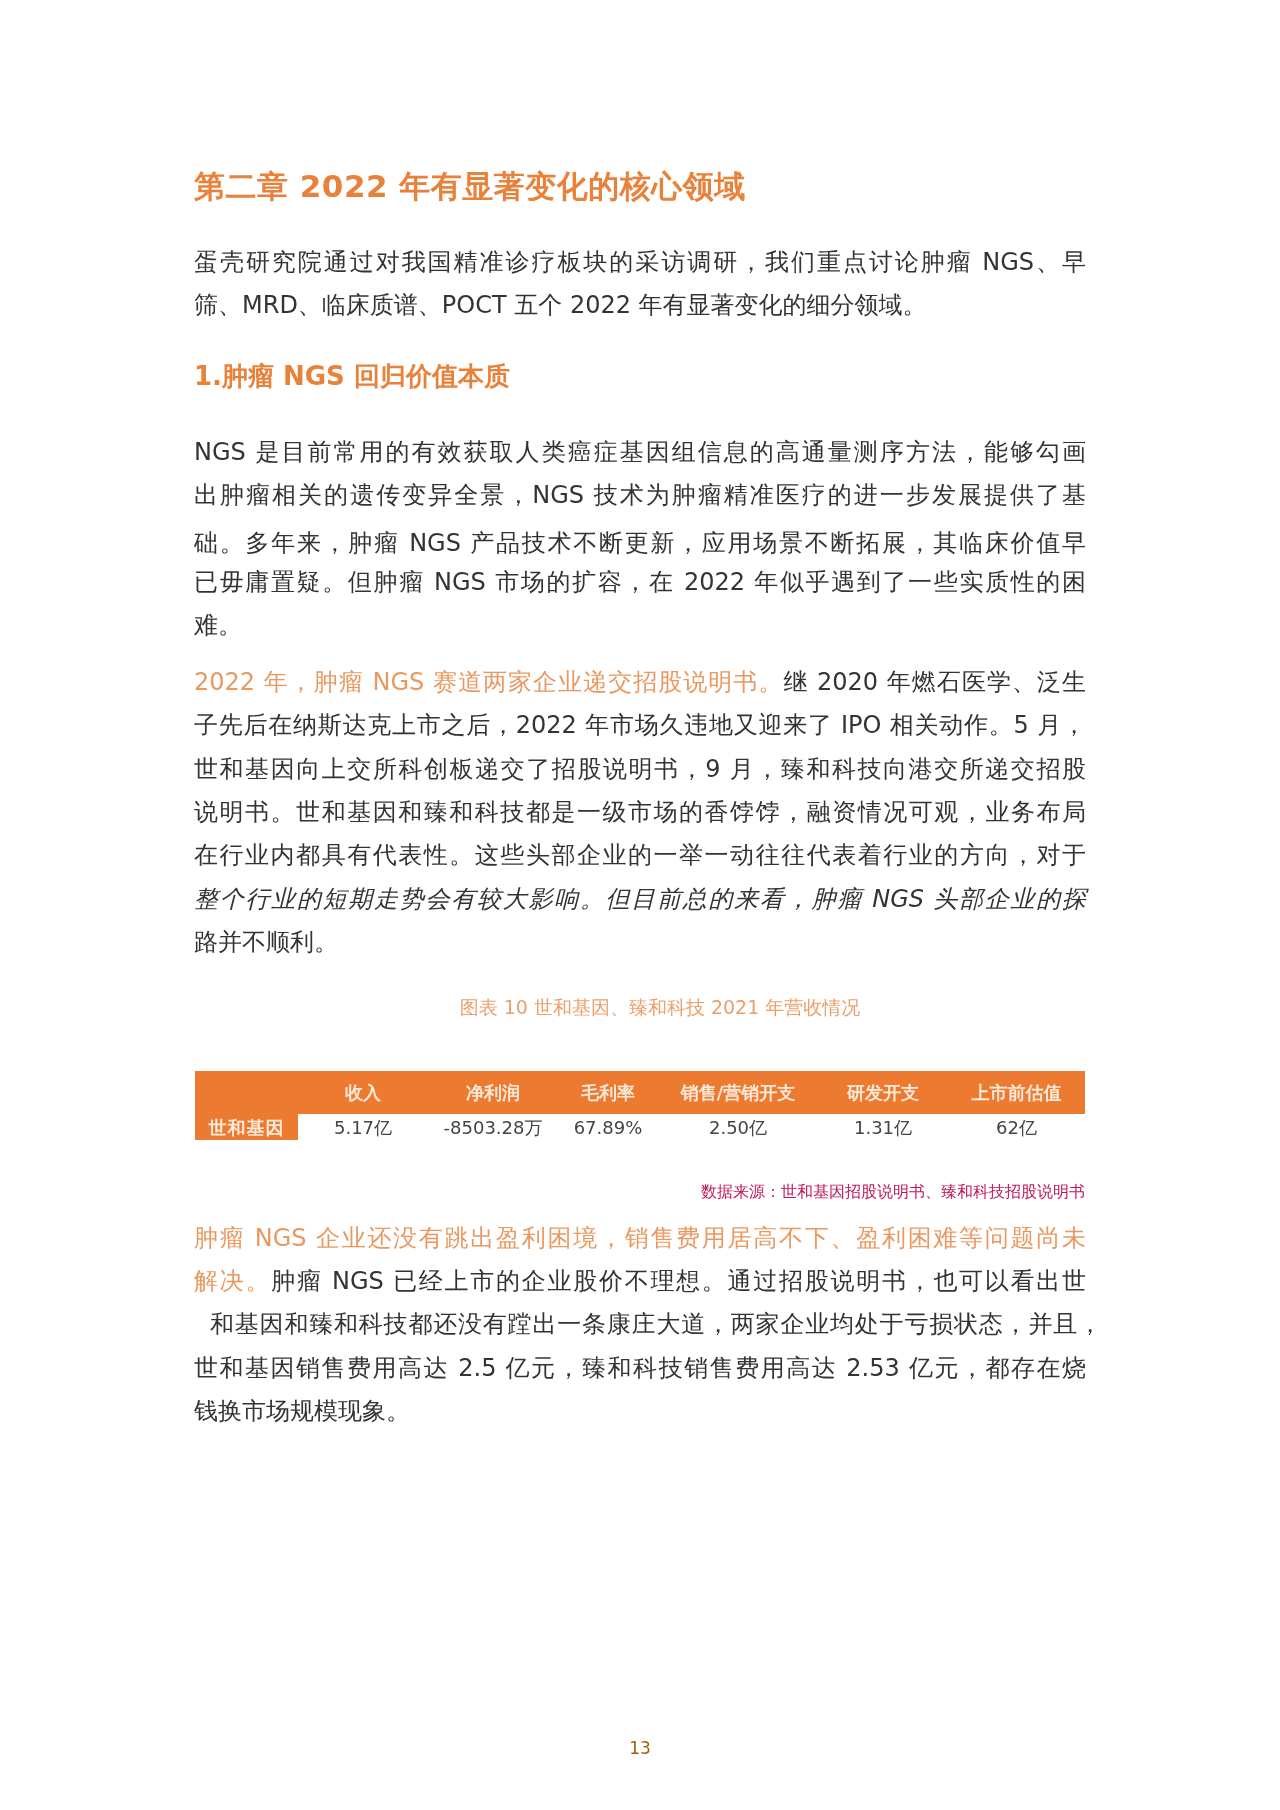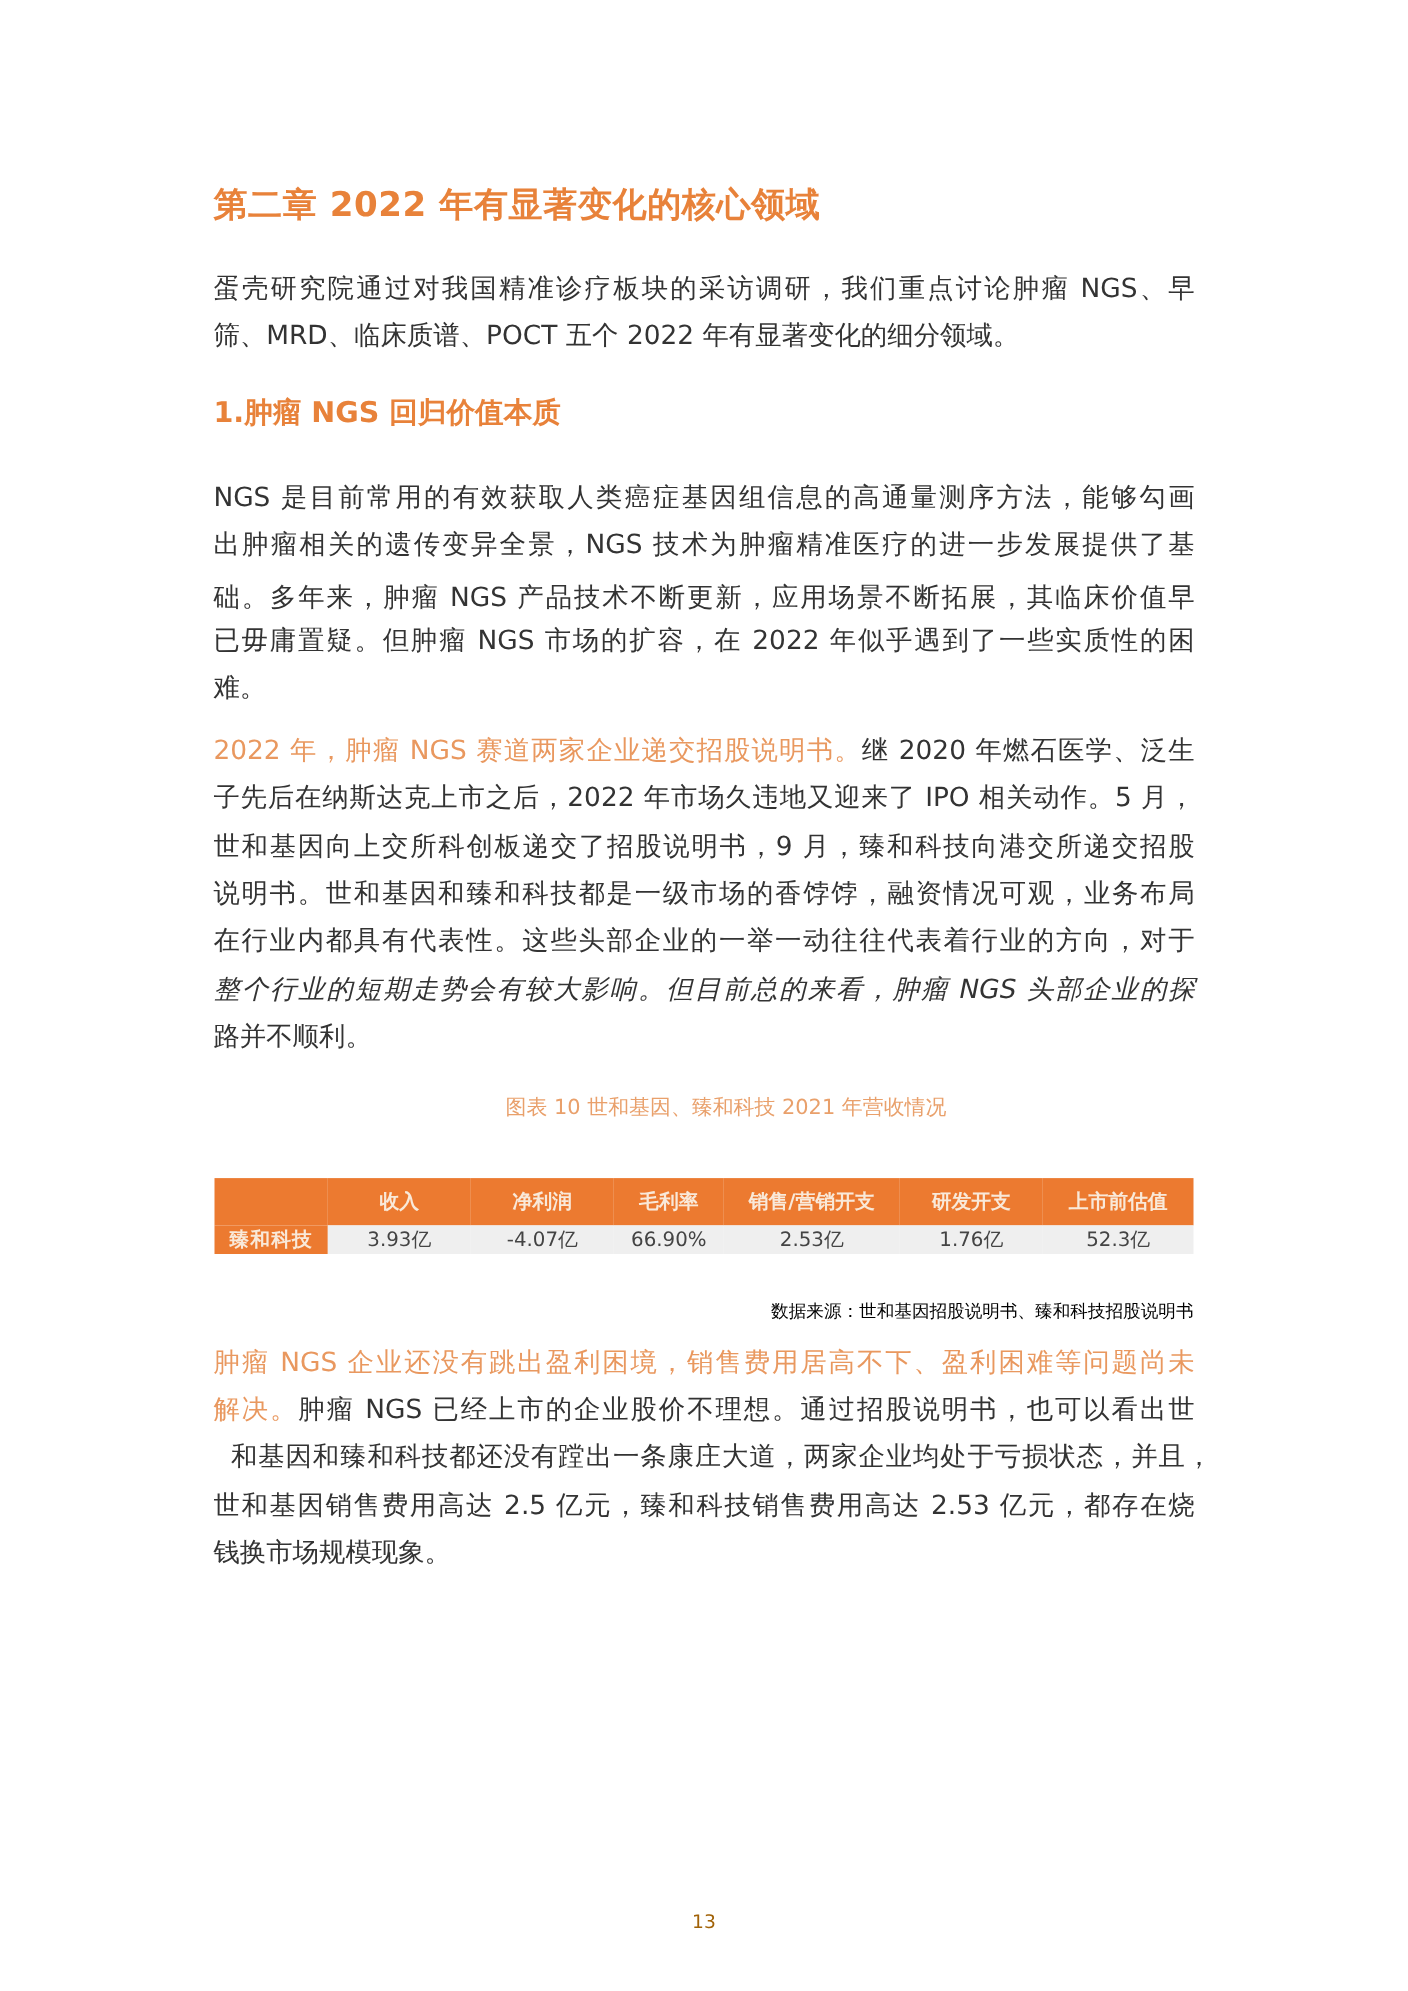--- a/index.html
+++ b/index.html
@@ -6,21 +6,21 @@
   body { width: 1280px; height: 1810px; position: relative; overflow: hidden;
          font-family: "DejaVu Sans", "Liberation Sans", sans-serif; color: #333333; }
   .abs { position: absolute; white-space: nowrap; }
   .h1 { left: 194px; top: 166px; font-size: 31px; font-weight: bold; color: #E8823A; line-height: 40px; letter-spacing: 0.5px; }
   .h2 { left: 194px; top: 358px; font-size: 26px; font-weight: bold; color: #E8823A; line-height: 36px; }
   .line { left: 194px; width: 892px; font-size: 24px; line-height: 34px; color: #333333;
           text-align: justify; text-align-last: justify; }
   .line.last { text-align-last: left; }
   .hl { color: #E9985F; }
   .caption { left: 0; width: 1280px; text-align: center; top: 994px; font-size: 19px; line-height: 26px; color: #E9A06B; margin-left: 20px; }
-  .source { right: 195px; top: 1180px; font-size: 16px; line-height: 24px; color: #000000; }
+  .source { right: 195px; top: 1180px; font-size: 16px; line-height: 24px; color: #be185d; }
   .pagenum { left: 0; width: 1280px; text-align: center; top: 1736px; font-size: 17px; line-height: 24px; color: #a16207; }
 
   .table { position: absolute; left: 195px; top: 1071px; width: 890px; border-collapse: collapse; table-layout: fixed; }
   .table th, .table td { padding: 0; text-align: center; font-size: 18px; height: 25px; line-height: 25px; }
   .table thead th { background: #EC7A30; color: #F9E9D9; font-weight: bold; height: 43px; }
   .table tbody td.label { background: #EC7A30; color: #F9E9D9; font-weight: bold; width: 103px; letter-spacing: 1px; }
   .table tbody tr.r1 td.val { background: #ffffff; color: #444; height: 26px; }
   .table tbody tr.r2 td.val { background: #EFEFEF; color: #444; height: 26px; }
 </style>
 </head>
@@ -70,28 +70,28 @@
       <th></th>
       <th>收入</th>
       <th>净利润</th>
       <th>毛利率</th>
       <th>销售/营销开支</th>
       <th>研发开支</th>
       <th>上市前估值</th>
     </tr>
   </thead>
   <tbody>
-    <tr class="r2">
-      <td class="label">臻和科技</td>
-      <td class="val">3.93亿</td>
-      <td class="val">-4.07亿</td>
-      <td class="val">66.90%</td>
-      <td class="val">2.53亿</td>
-      <td class="val">1.76亿</td>
-      <td class="val">52.3亿</td>
+    <tr class="r1">
+      <td class="label">世和基因</td>
+      <td class="val">5.17亿</td>
+      <td class="val">-8503.28万</td>
+      <td class="val">67.89%</td>
+      <td class="val">2.50亿</td>
+      <td class="val">1.31亿</td>
+      <td class="val">62亿</td>
     </tr>
   </tbody>
 </table>
 
 <div class="abs source">数据来源：世和基因招股说明书、臻和科技招股说明书</div>
 
 <div>
     <div class="abs line" style="top: 1221px;"><span class="hl">肿瘤 NGS 企业还没有跳出盈利困境，销售费用居高不下、盈利困难等问题尚未</span></div>
     <div class="abs line" style="top: 1264.2px;"><span class="hl">解决。</span><span>肿瘤 NGS 已经上市的企业股价不理想。通过招股说明书，也可以看出世</span></div>
     <div class="abs line" style="top: 1307.4px; margin-left: 16px;"><span>和基因和臻和科技都还没有蹚出一条康庄大道，两家企业均处于亏损状态，并且，</span></div>

